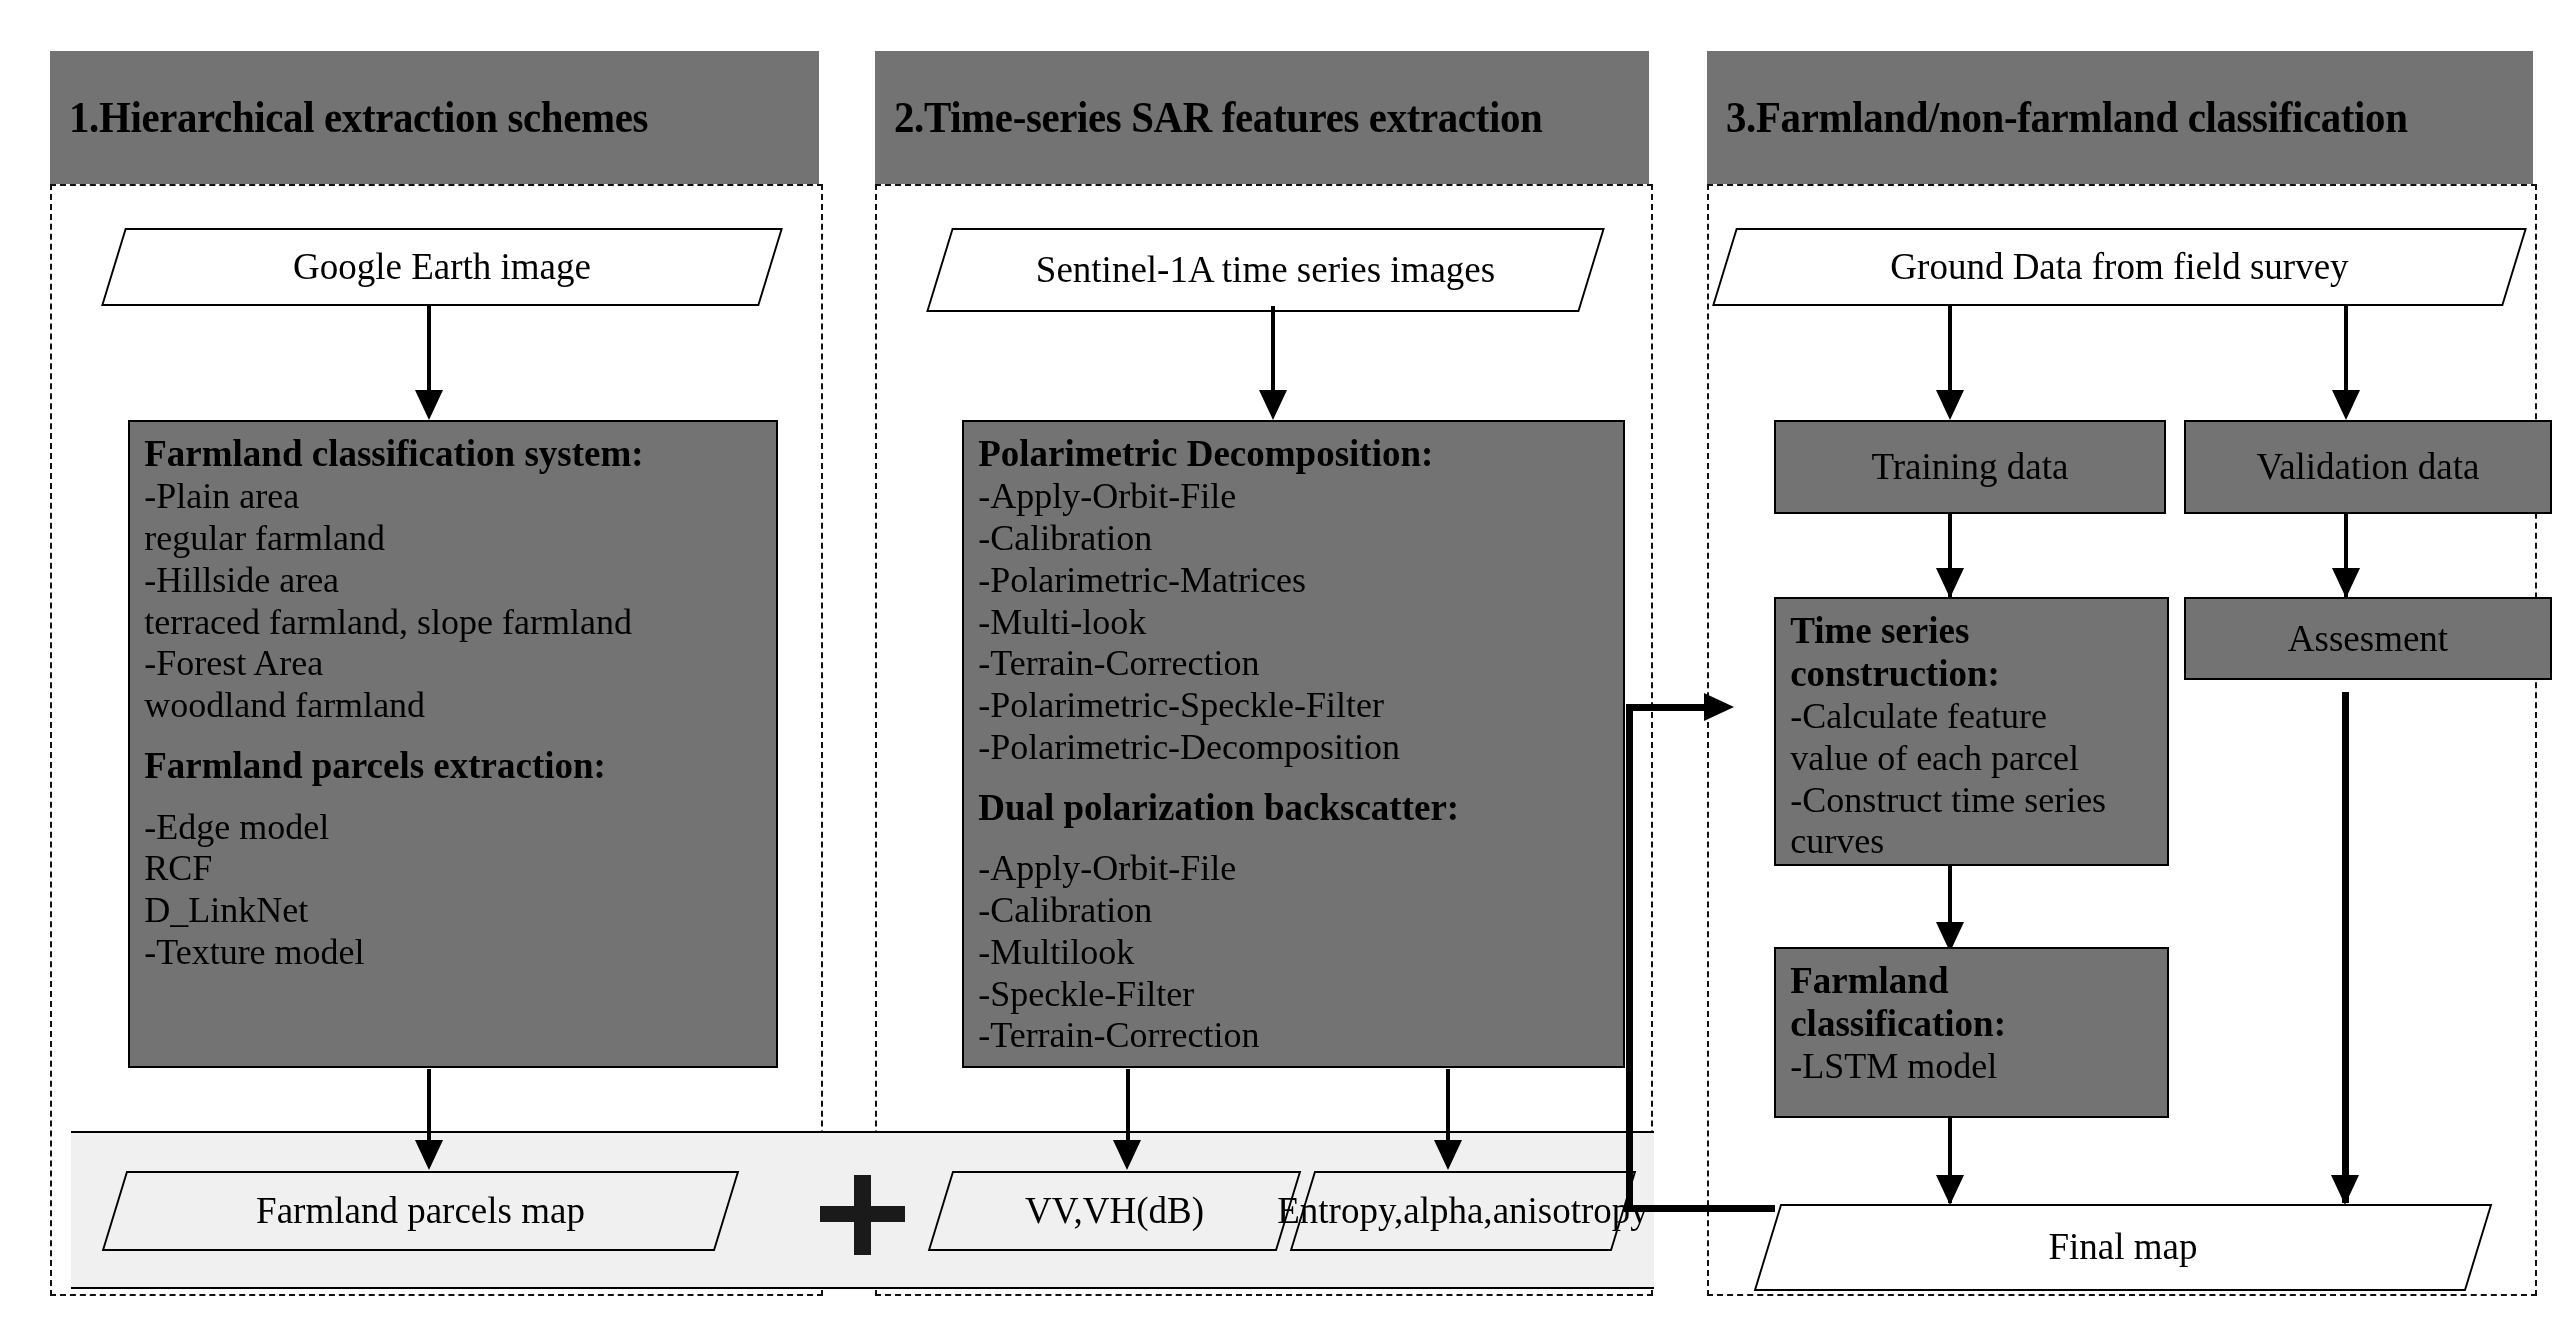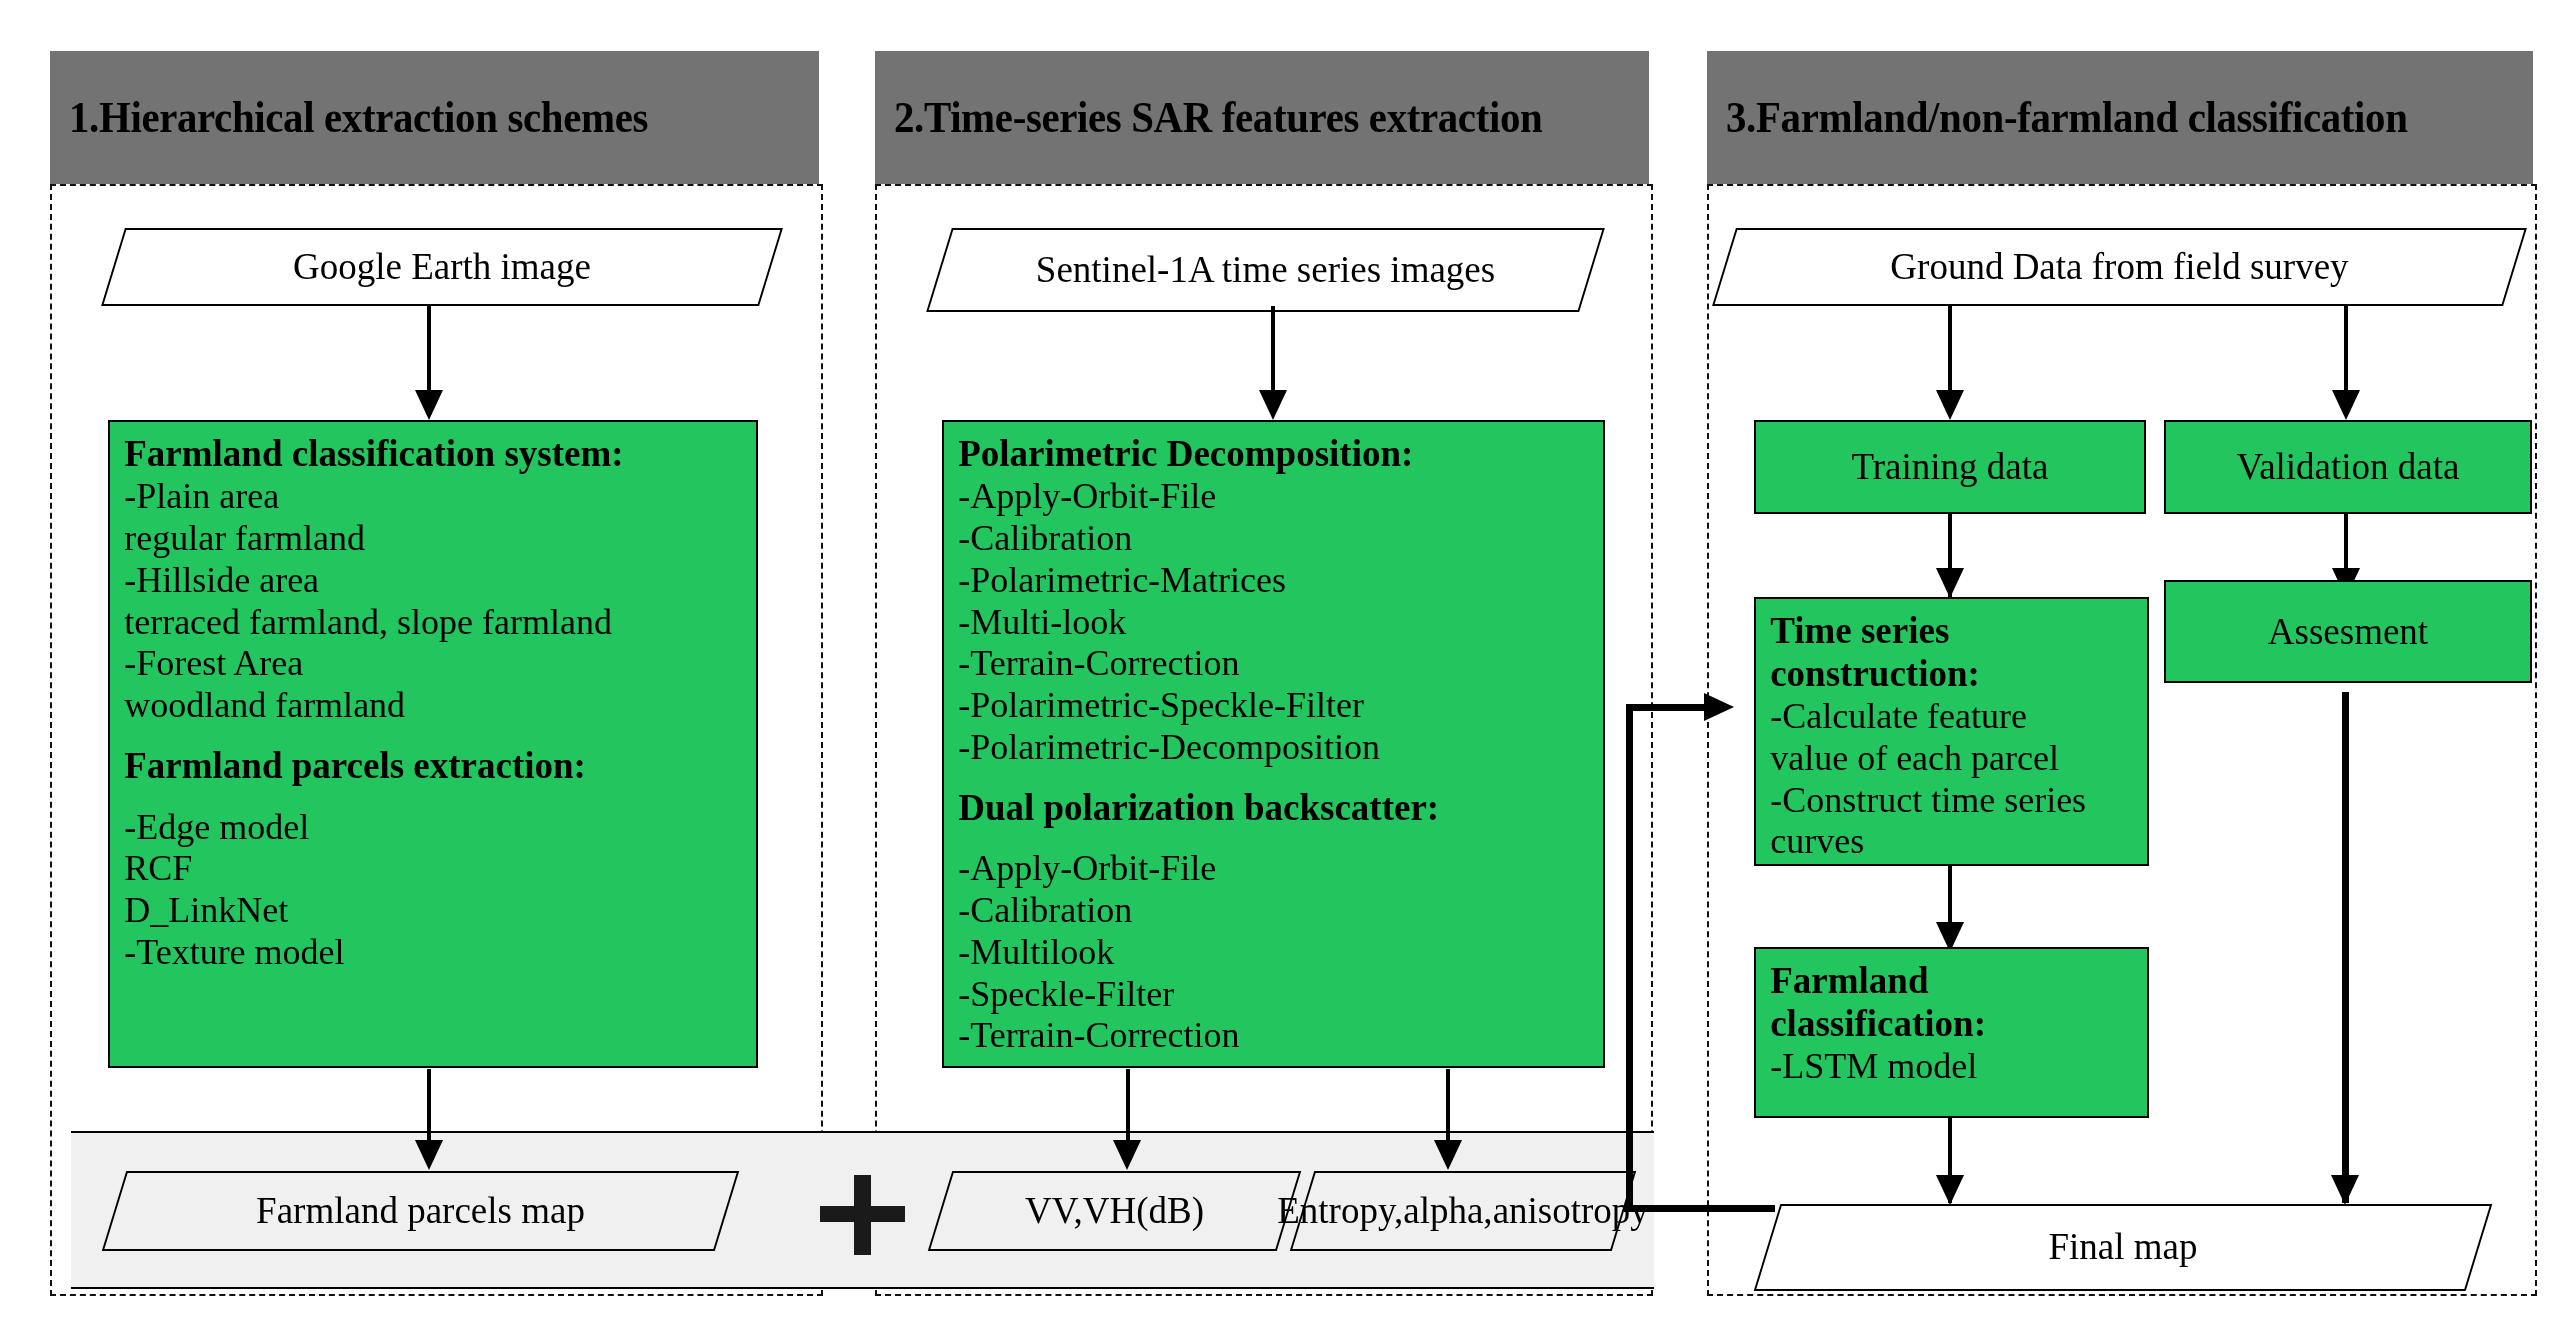--- a/index.html
+++ b/index.html
@@ -14,21 +14,21 @@
     position:absolute;background:#737373;display:flex;align-items:center;
     padding-left:18.5px;box-sizing:border-box;
   }
   .stage-header span{
     font-weight:bold;font-size:44px;line-height:1;letter-spacing:-0.4px;
     transform:scaleX(0.93);transform-origin:left center;white-space:nowrap;
   }
 
   
   .rect{
-    position:absolute;border:2.1px solid #000;background:#22c55e;box-sizing:border-box;
+    position:absolute;border:2.1px solid #000;background:#737373;box-sizing:border-box;margin-left:20px;
   }
   .rect.pad{padding:11.4px 14.2px;}
   .rect.center{display:flex;align-items:center;justify-content:center;}
   .rect .t{font-size:37px;line-height:1.06;white-space:nowrap;}
 
   
   .spec-title{font-weight:bold;font-size:37px;line-height:1.16;white-space:nowrap;}
   .spec-line{font-size:36px;line-height:1.16;white-space:nowrap;}
   .spec-gap{height:18.5px;}
 
@@ -198,21 +198,21 @@
 
   <div class="rect pad" style="left:1754px;top:597px;width:395px;height:269px;">
     <div class="spec-title">Time series</div>
     <div class="spec-title">construction:</div>
     <div class="spec-line">-Calculate  feature</div>
     <div class="spec-line">  value of each parcel</div>
     <div class="spec-line">-Construct time series</div>
     <div class="spec-line">  curves</div>
   </div>
 
-  <div class="rect center" style="left:2164px;top:580px;width:368px;height:103px;">
+  <div class="rect center" style="left:2164px;top:597px;width:368px;height:83px;">
     <div class="t">Assesment</div>
   </div>
 
   <div class="vline" style="left:1948px;top:866px;width:4.3px;height:84px;"></div>
   <div class="arrowhead" style="left:1936px;top:922px;"></div>
 
   <div class="rect pad" style="left:1754px;top:947px;width:395px;height:171px;">
     <div class="spec-title">Farmland</div>
     <div class="spec-title">classification:</div>
     <div class="spec-line">-LSTM model</div>

